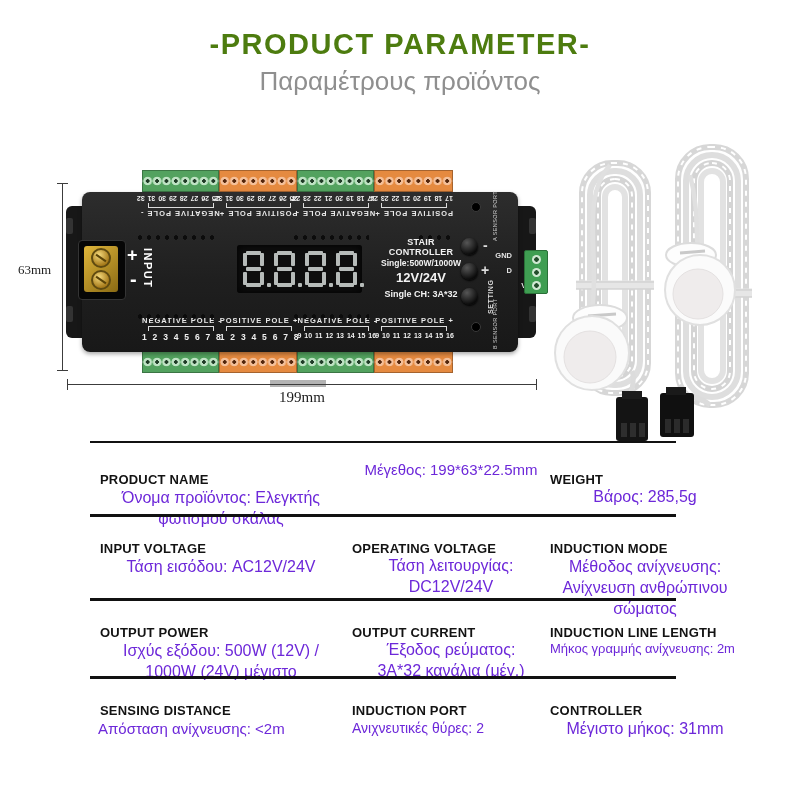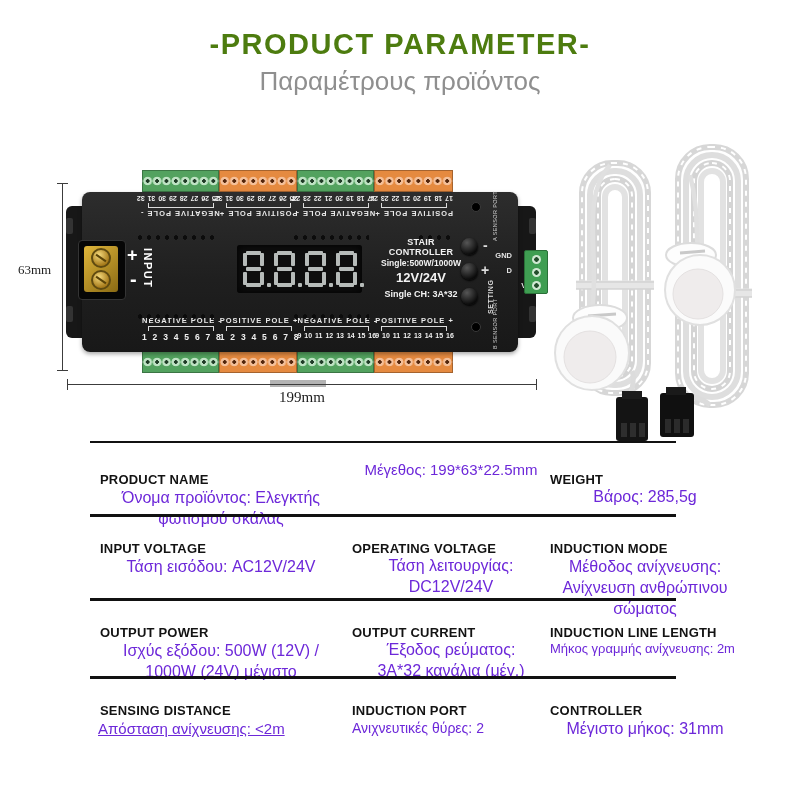--- a/index.html
+++ b/index.html
@@ -390,21 +390,21 @@
     <div class="spec-cell">
       <div class="hdr">INDUCTION LINE LENGTH</div>
       <div class="val sm13 left">Μήκος γραμμής ανίχνευσης: 2m</div>
     </div>
   </div>
   <div class="abs tline" style="top:676px;height:3px;"></div>
 
   <div class="abs spec-row" style="top:690px;">
     <div class="spec-cell">
       <div class="hdr">SENSING DISTANCE</div>
-      <div class="val left sm15" style="padding-left:8px;text-decoration:underline;">Απόσταση ανίχνευσης: &lt;2m</div>
+      <div class="val left sm15" style="padding-left:8px;">Απόσταση ανίχνευσης: &lt;2m</div>
     </div>
     <div class="spec-cell">
       <div class="hdr">INDUCTION PORT</div>
       <div class="val left sm14">Ανιχνευτικές θύρες: 2</div>
     </div>
     <div class="spec-cell">
       <div class="hdr">CONTROLLER</div>
       <div class="val">Μέγιστο μήκος: 31mm</div>
     </div>
   </div>

